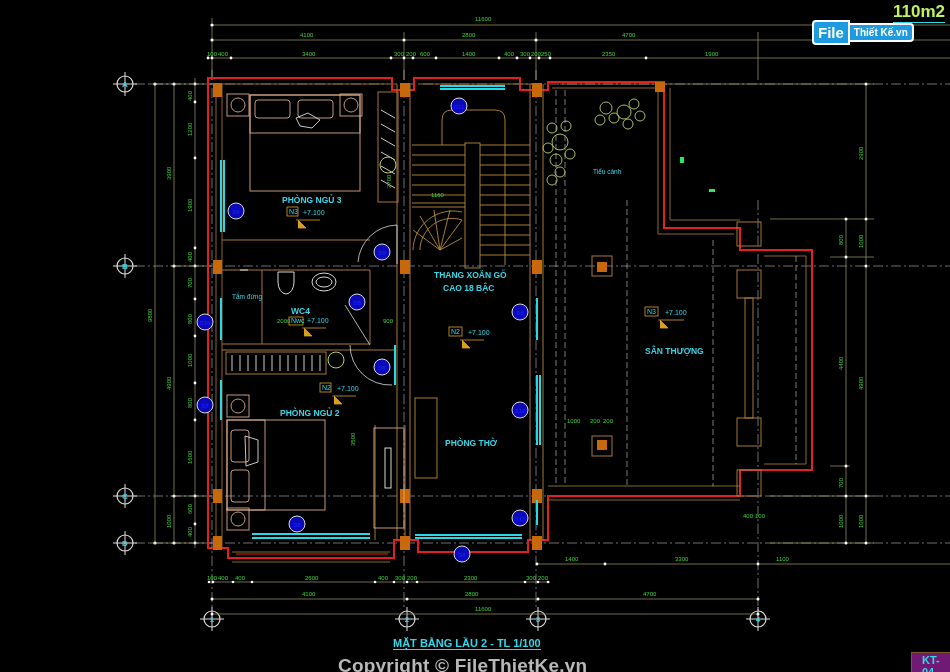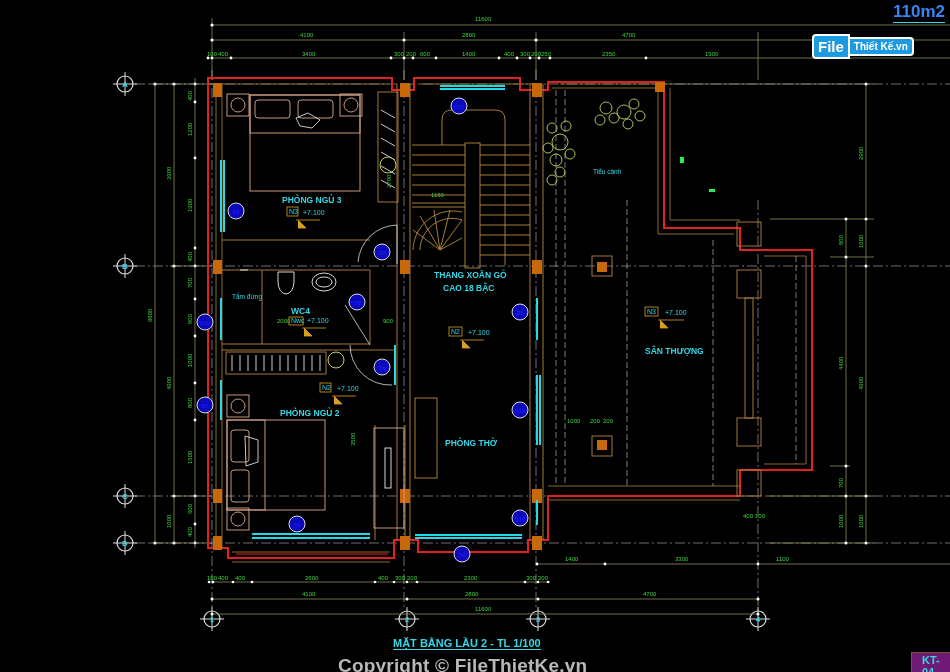--- a/index.html
+++ b/index.html
@@ -4,24 +4,24 @@
 <style>
   html,body{margin:0;padding:0;background:#000;}
   body{width:950px;height:672px;overflow:hidden;position:relative;font-family:"Liberation Sans",sans-serif;}
   #canvas{position:absolute;left:0;top:0;width:950px;height:672px;}
   .dim{fill:#39d43a;font-family:"Liberation Sans",sans-serif;font-size:6px;}
   .room{fill:#35d6e8;font-family:"Liberation Sans",sans-serif;font-size:8.5px;font-weight:bold;}
   .room-sm{fill:#35d6e8;font-family:"Liberation Sans",sans-serif;font-size:6.5px;}
   .lvl{fill:#35d6e8;font-family:"Liberation Sans",sans-serif;font-size:7px;}
   .grid-lbl{fill:#35d6e8;font-family:"Liberation Sans",sans-serif;font-size:8px;font-weight:bold;}
   .tag-txt{fill:#1a1aff;font-family:"Liberation Sans",sans-serif;font-size:6px;font-weight:bold;}
-  .brand{position:absolute;left:812px;top:28px;height:36px;display:flex;align-items:center;gap:0;}
+  .brand{position:absolute;left:812px;top:14px;height:36px;display:flex;align-items:center;gap:0;}
   .brand-file{background:#1e9be0;color:#fff;font-weight:bold;font-size:15px;padding:2px 4px;border-radius:4px 0 0 4px;border:2px solid #fff;font-family:"Liberation Sans",sans-serif;}
   .brand-rest{background:#1e9be0;color:#fff;font-weight:bold;font-size:10px;padding:2px 4px;border-radius:0 4px 4px 0;border:2px solid #fff;border-left:none;font-family:"Liberation Sans",sans-serif;}
-  .area{position:absolute;left:893px;top:2px;color:#3b82f6;font-weight:bold;font-size:17px;font-family:"Liberation Sans",sans-serif;border-bottom:1px solid #35d6e8;line-height:20px;}
+  .area{position:absolute;left:893px;top:2px;color:#bef264;font-weight:bold;font-size:17px;font-family:"Liberation Sans",sans-serif;border-bottom:1px solid #35d6e8;line-height:20px;}
   .copyright{position:absolute;left:338px;top:627px;color:#c8c8c8;font-weight:bold;font-size:19px;font-family:"Liberation Sans",sans-serif;opacity:0.92;letter-spacing:0.2px;margin-top:28px;}
   .plan-title{position:absolute;left:393px;top:637px;color:#35d6e8;font-weight:bold;font-size:11px;font-family:"Liberation Sans",sans-serif;border-bottom:1px solid #35d6e8;text-align:right;}
   .sheet{position:absolute;left:911px;top:652px;color:#35d6e8;font-weight:bold;font-size:11px;font-family:"Liberation Sans",sans-serif;border:1px solid #7a5a2a;padding:1px 10px;background:#701a75;}
 </style>
 </head>
 <body>
 
 <svg id="canvas" viewBox="0 0 950 672" xmlns="http://www.w3.org/2000/svg">
 
   <g stroke="#8a8a5a" stroke-width="0.8">

